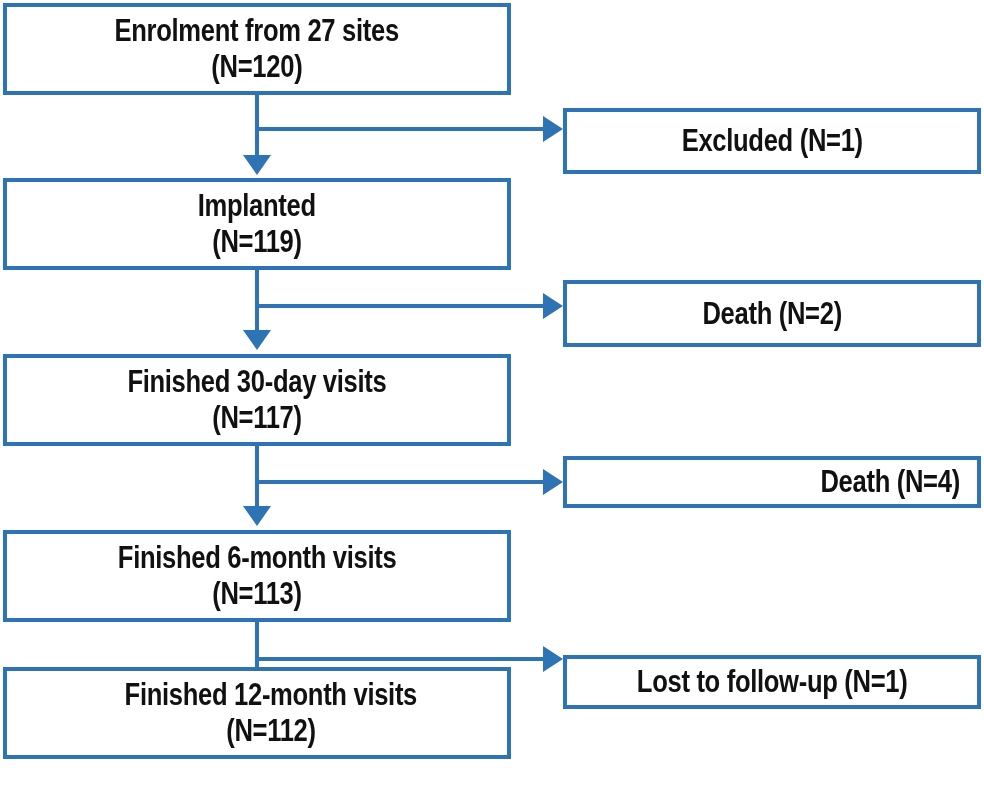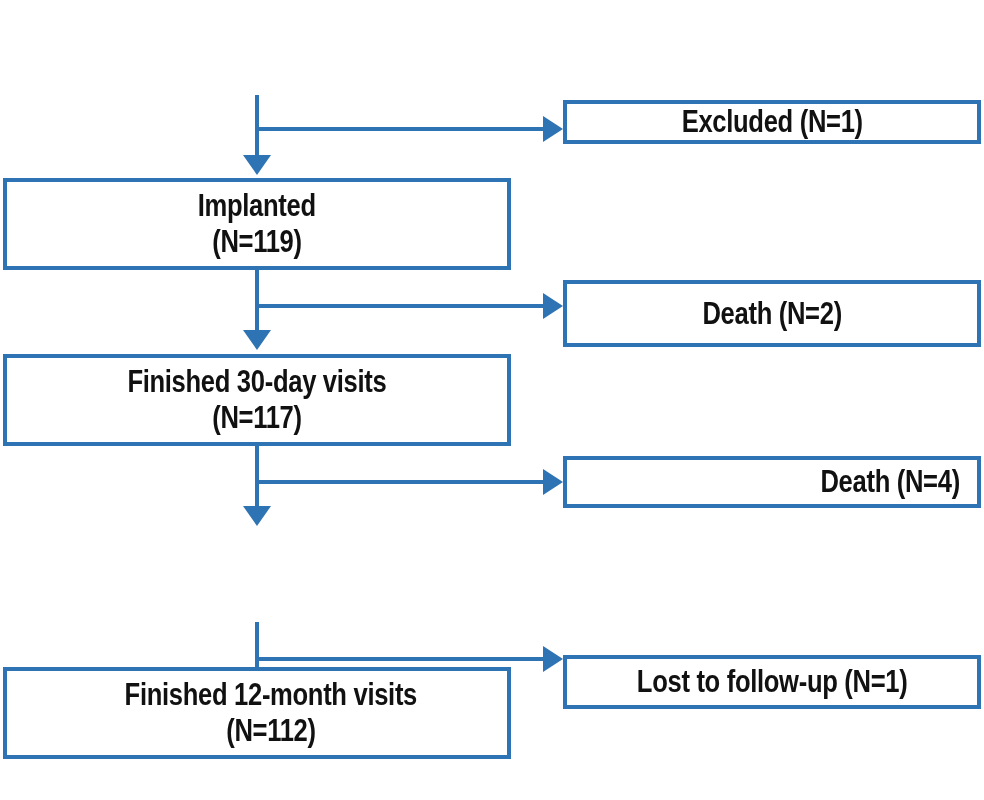--- a/index.html
+++ b/index.html
@@ -82,27 +82,31 @@
     border-top: 13px solid transparent;
     border-bottom: 13px solid transparent;
     border-left: 20px solid var(--accent, #2E74B5);
   }
 </style>
 </head>
 <body>
 
 <div id="canvas">
 
+  <div class="box main" style="top: 3px; height: 92px; color: rgb(17, 17, 17);">
+    <span class="line1">Enrolment from 27 sites</span>
+    <span class="line2">(N=120)</span>
+  </div>
 
   <div class="vline" style="left:255px; top:95px;  height:62px;"></div>
   <div class="arrow-down" style="left:243px; top:155px;"></div>
   <div class="hline" style="left:255px; top:127px; width:290px;"></div>
   <div class="arrow-right" style="left:543px; top:116px;"></div>
 
-  <div class="box side single" style="top: 100px; height: 44px; color: rgb(17, 17, 17);">
+  <div class="box side single" style="top: 108px; height: 66px; color: rgb(17, 17, 17);">
     <span class="line1">Excluded (N=1)</span>
   </div>
 
   <div class="box main" style="top: 178px; height: 92px; color: rgb(17, 17, 17);">
     <span class="line1">Implanted</span>
     <span class="line2">(N=119)</span>
   </div>
 
   <div class="vline" style="left:255px; top:270px; height:62px;"></div>
   <div class="arrow-down" style="left:243px; top:330px;"></div>
@@ -120,20 +124,24 @@
 
   <div class="vline" style="left:255px; top:446px; height:62px;"></div>
   <div class="arrow-down" style="left:243px; top:506px;"></div>
   <div class="hline" style="left:255px; top:480px; width:290px;"></div>
   <div class="arrow-right" style="left:543px; top:469px;"></div>
 
   <div class="box side single" style="top: 456px; height: 52px; color: rgb(17, 17, 17); align-items: flex-end;">
     <span class="line1">Death (N=4)</span>
   </div>
 
+  <div class="box main" style="top: 530px; height: 92px; color: rgb(17, 17, 17);">
+    <span class="line1">Finished 6-month visits</span>
+    <span class="line2">(N=113)</span>
+  </div>
 
   <div class="vline" style="left:255px; top:622px; height:63px;"></div>
   <div class="arrow-down" style="left:243px; top:683px;"></div>
   <div class="hline" style="left:255px; top:657px; width:290px;"></div>
   <div class="arrow-right" style="left:543px; top:646px;"></div>
 
   <div class="box side single" style="top: 632px; height: 54px; color: rgb(17, 17, 17); margin-top: 23px;">
     <span class="line1">Lost to follow-up (N=1)</span>
   </div>
 

